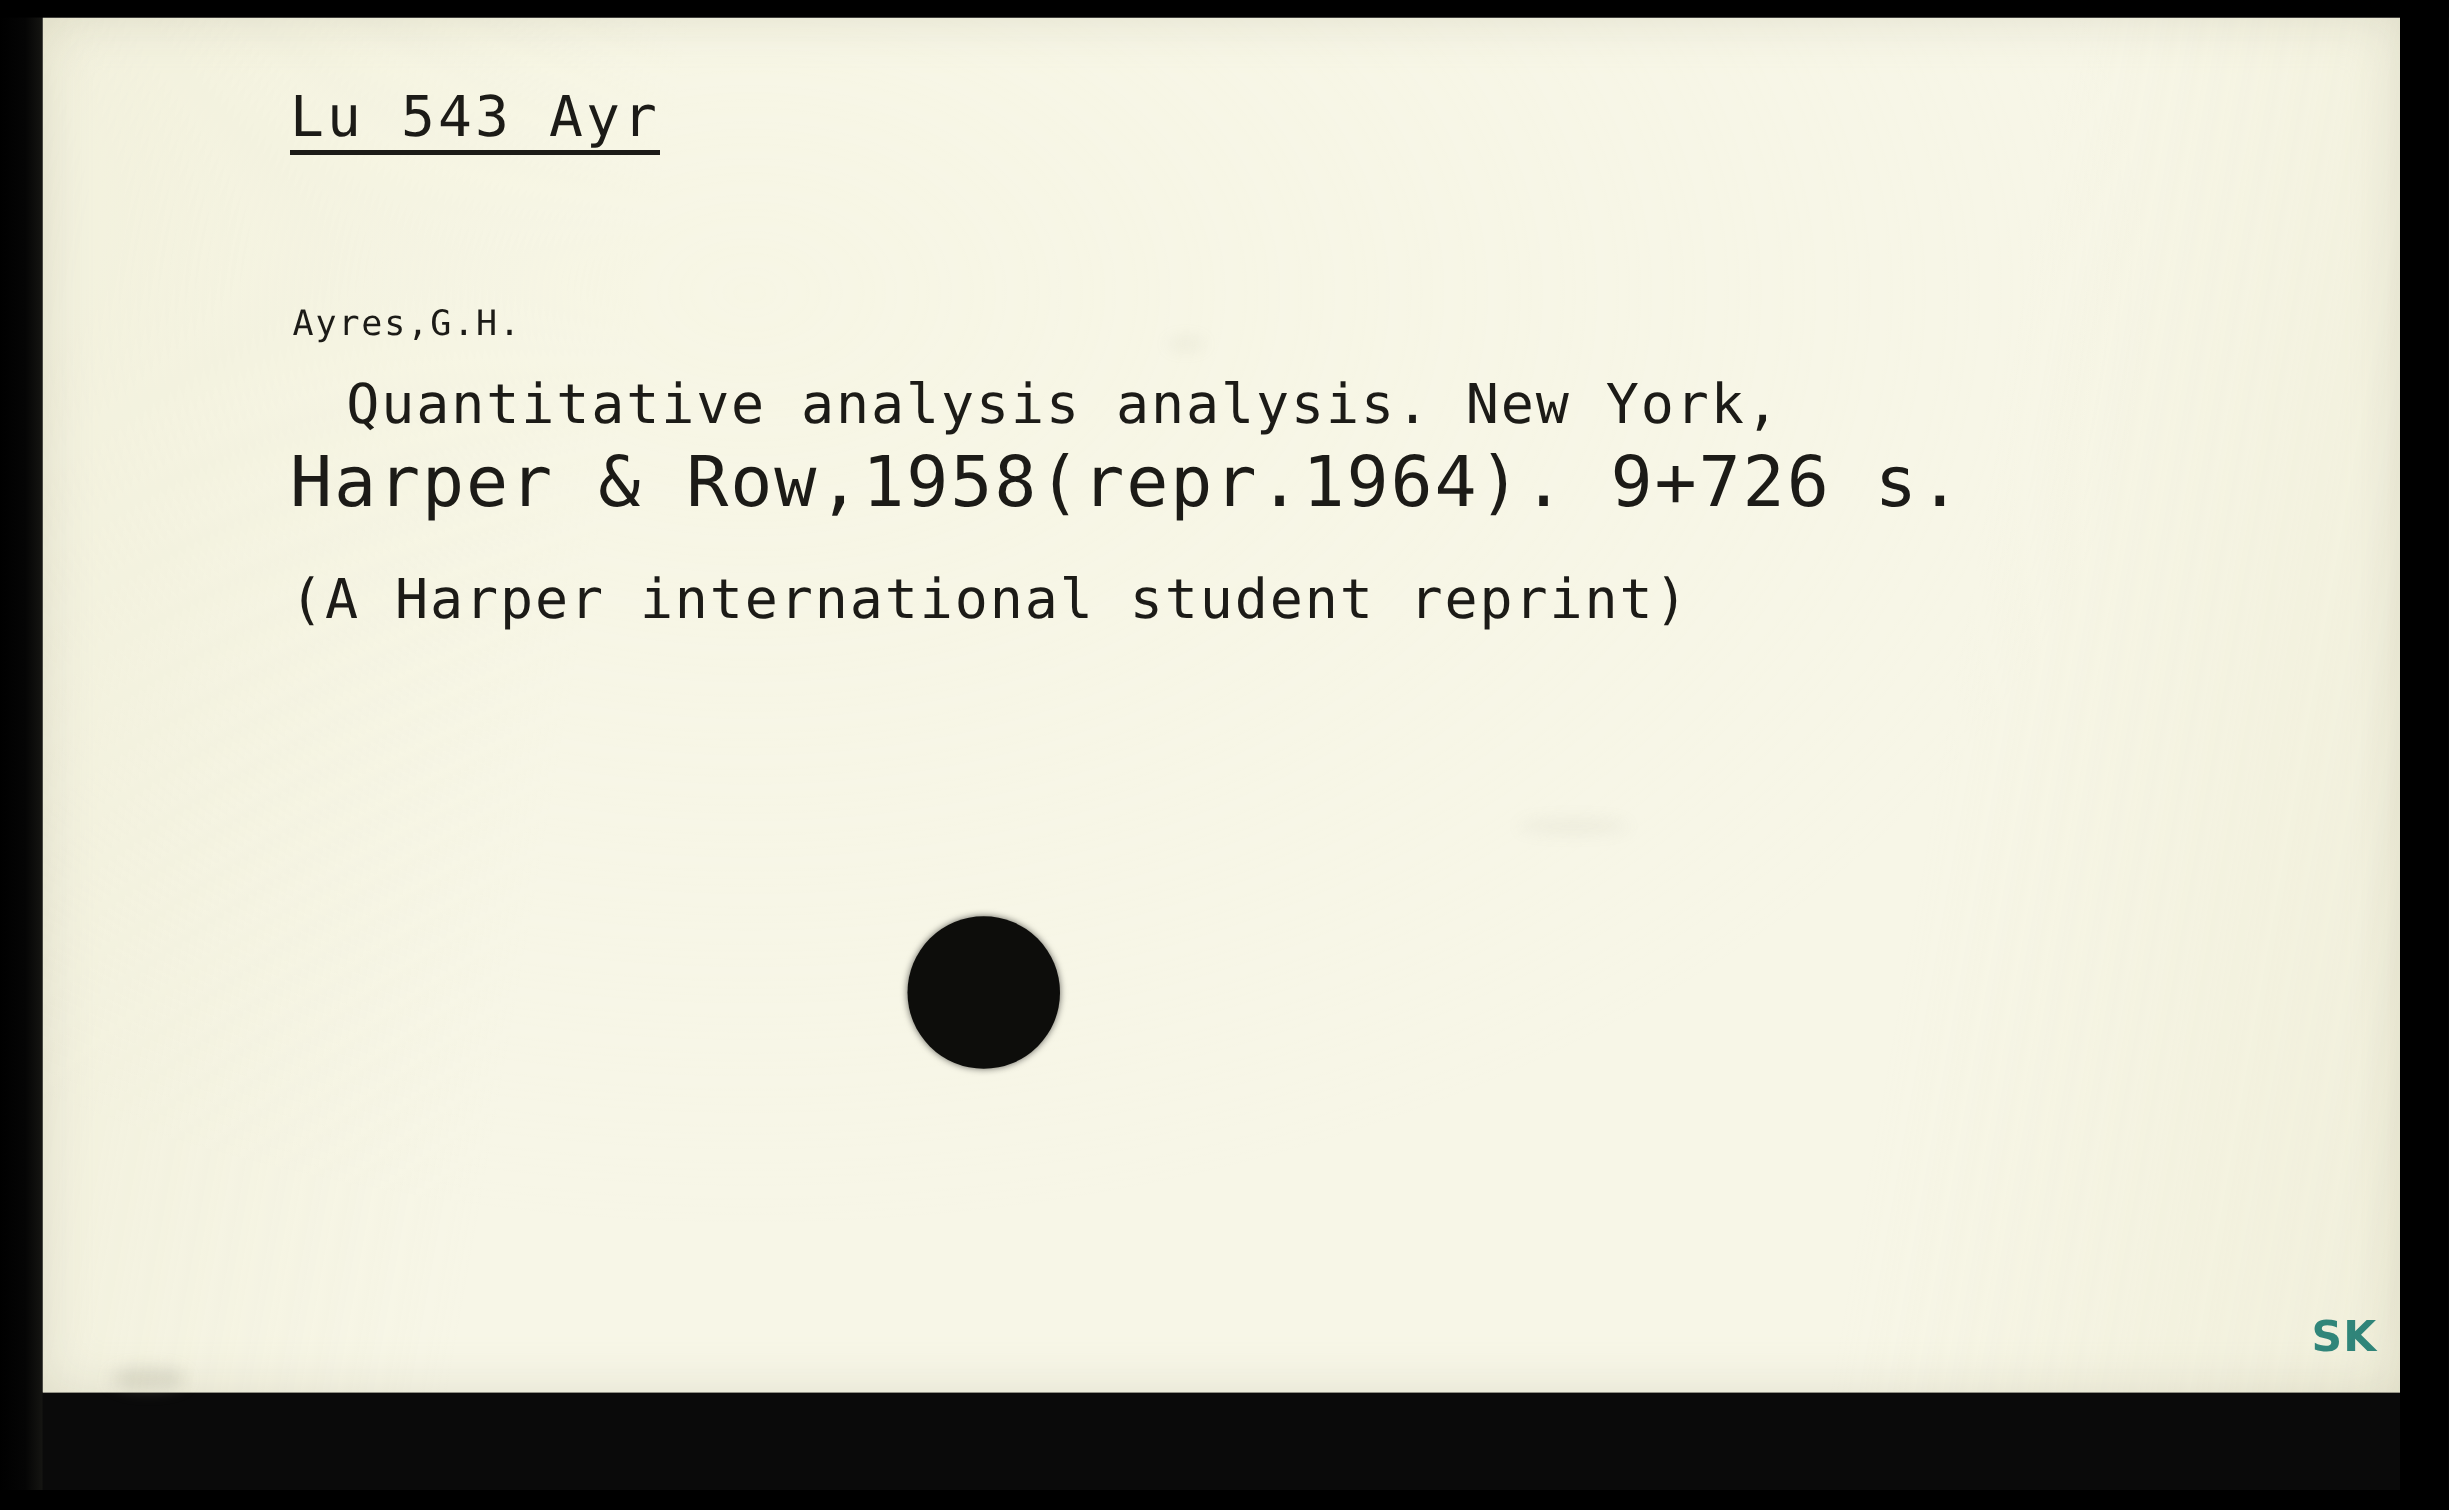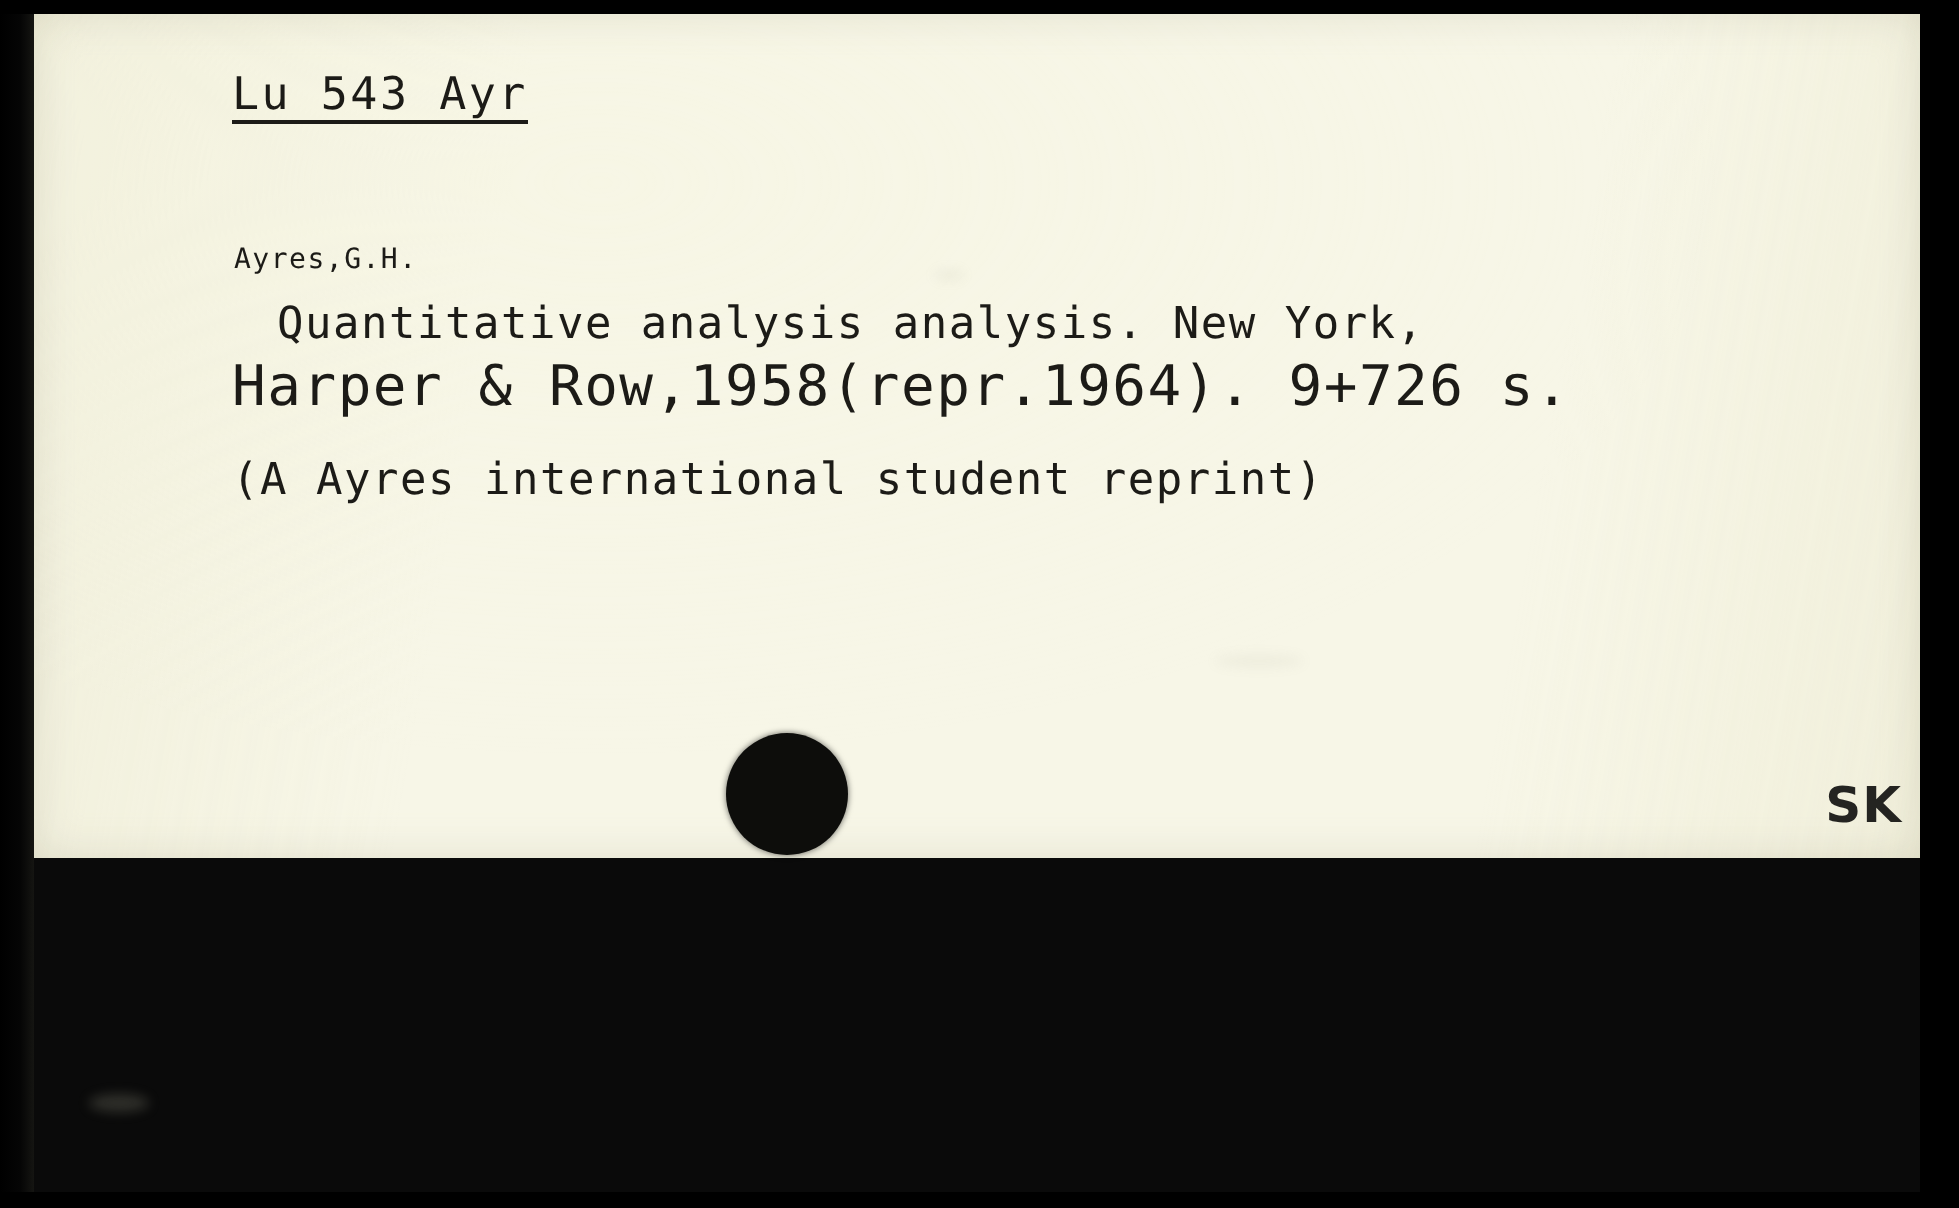--- a/index.html
+++ b/index.html
@@ -20,21 +20,21 @@
     height: 1208px;
     background: #0a0a0a;
   }
 
   
   #card {
     position: absolute;
     left: 34px;
     top: 14px;
     width: 1886px;
-    height: 844px;
+    height: 1100px;
     background: #f7f6e7;
     box-shadow: inset 0 0 40px rgba(200,198,175,0.45);
   }
 
   
   #card::after {
     content: "";
     position: absolute;
     inset: 0;
     pointer-events: none;
@@ -144,23 +144,23 @@
     box-shadow: 0 0 6px rgba(0,0,0,0.6);
   }
 
   
   #stamp {
     position: absolute;
     right: 18px;
     bottom: 24px;
     font-family: "DejaVu Sans", sans-serif;
     font-weight: bold;
-    font-size: 50px;
+    font-size: 34px;
     letter-spacing: 1px;
-    color: #000000;
+    color: #0f766e;
     opacity: 0.85;
   }
 
   
   .smudge {
     position: absolute;
     background: rgba(160,158,140,0.25);
     border-radius: 50%;
     filter: blur(6px);
   }
@@ -182,21 +182,21 @@
     <div class="text-layer">
 
       <div class="line" id="callnum">Lu 543 Ayr</div>
 
       <div class="line" id="author">Ayres,G.H.</div>
 
       <div class="line" id="title-line">Quantitative analysis analysis. New York,</div>
 
       <div class="line" id="imprint-line">Harper &amp; Row,1958(repr.1964). 9+726 s.</div>
 
-      <div class="line" id="series-note">(A Ayres international student reprint)</div>
+      <div class="line" id="series-note">(A Harper international student reprint)</div>
 
     </div>
 
     <div id="hole"></div>
 
     <div id="stamp">SK</div>
 
   </div>
 
   <div class="scan-edge-left"></div>

